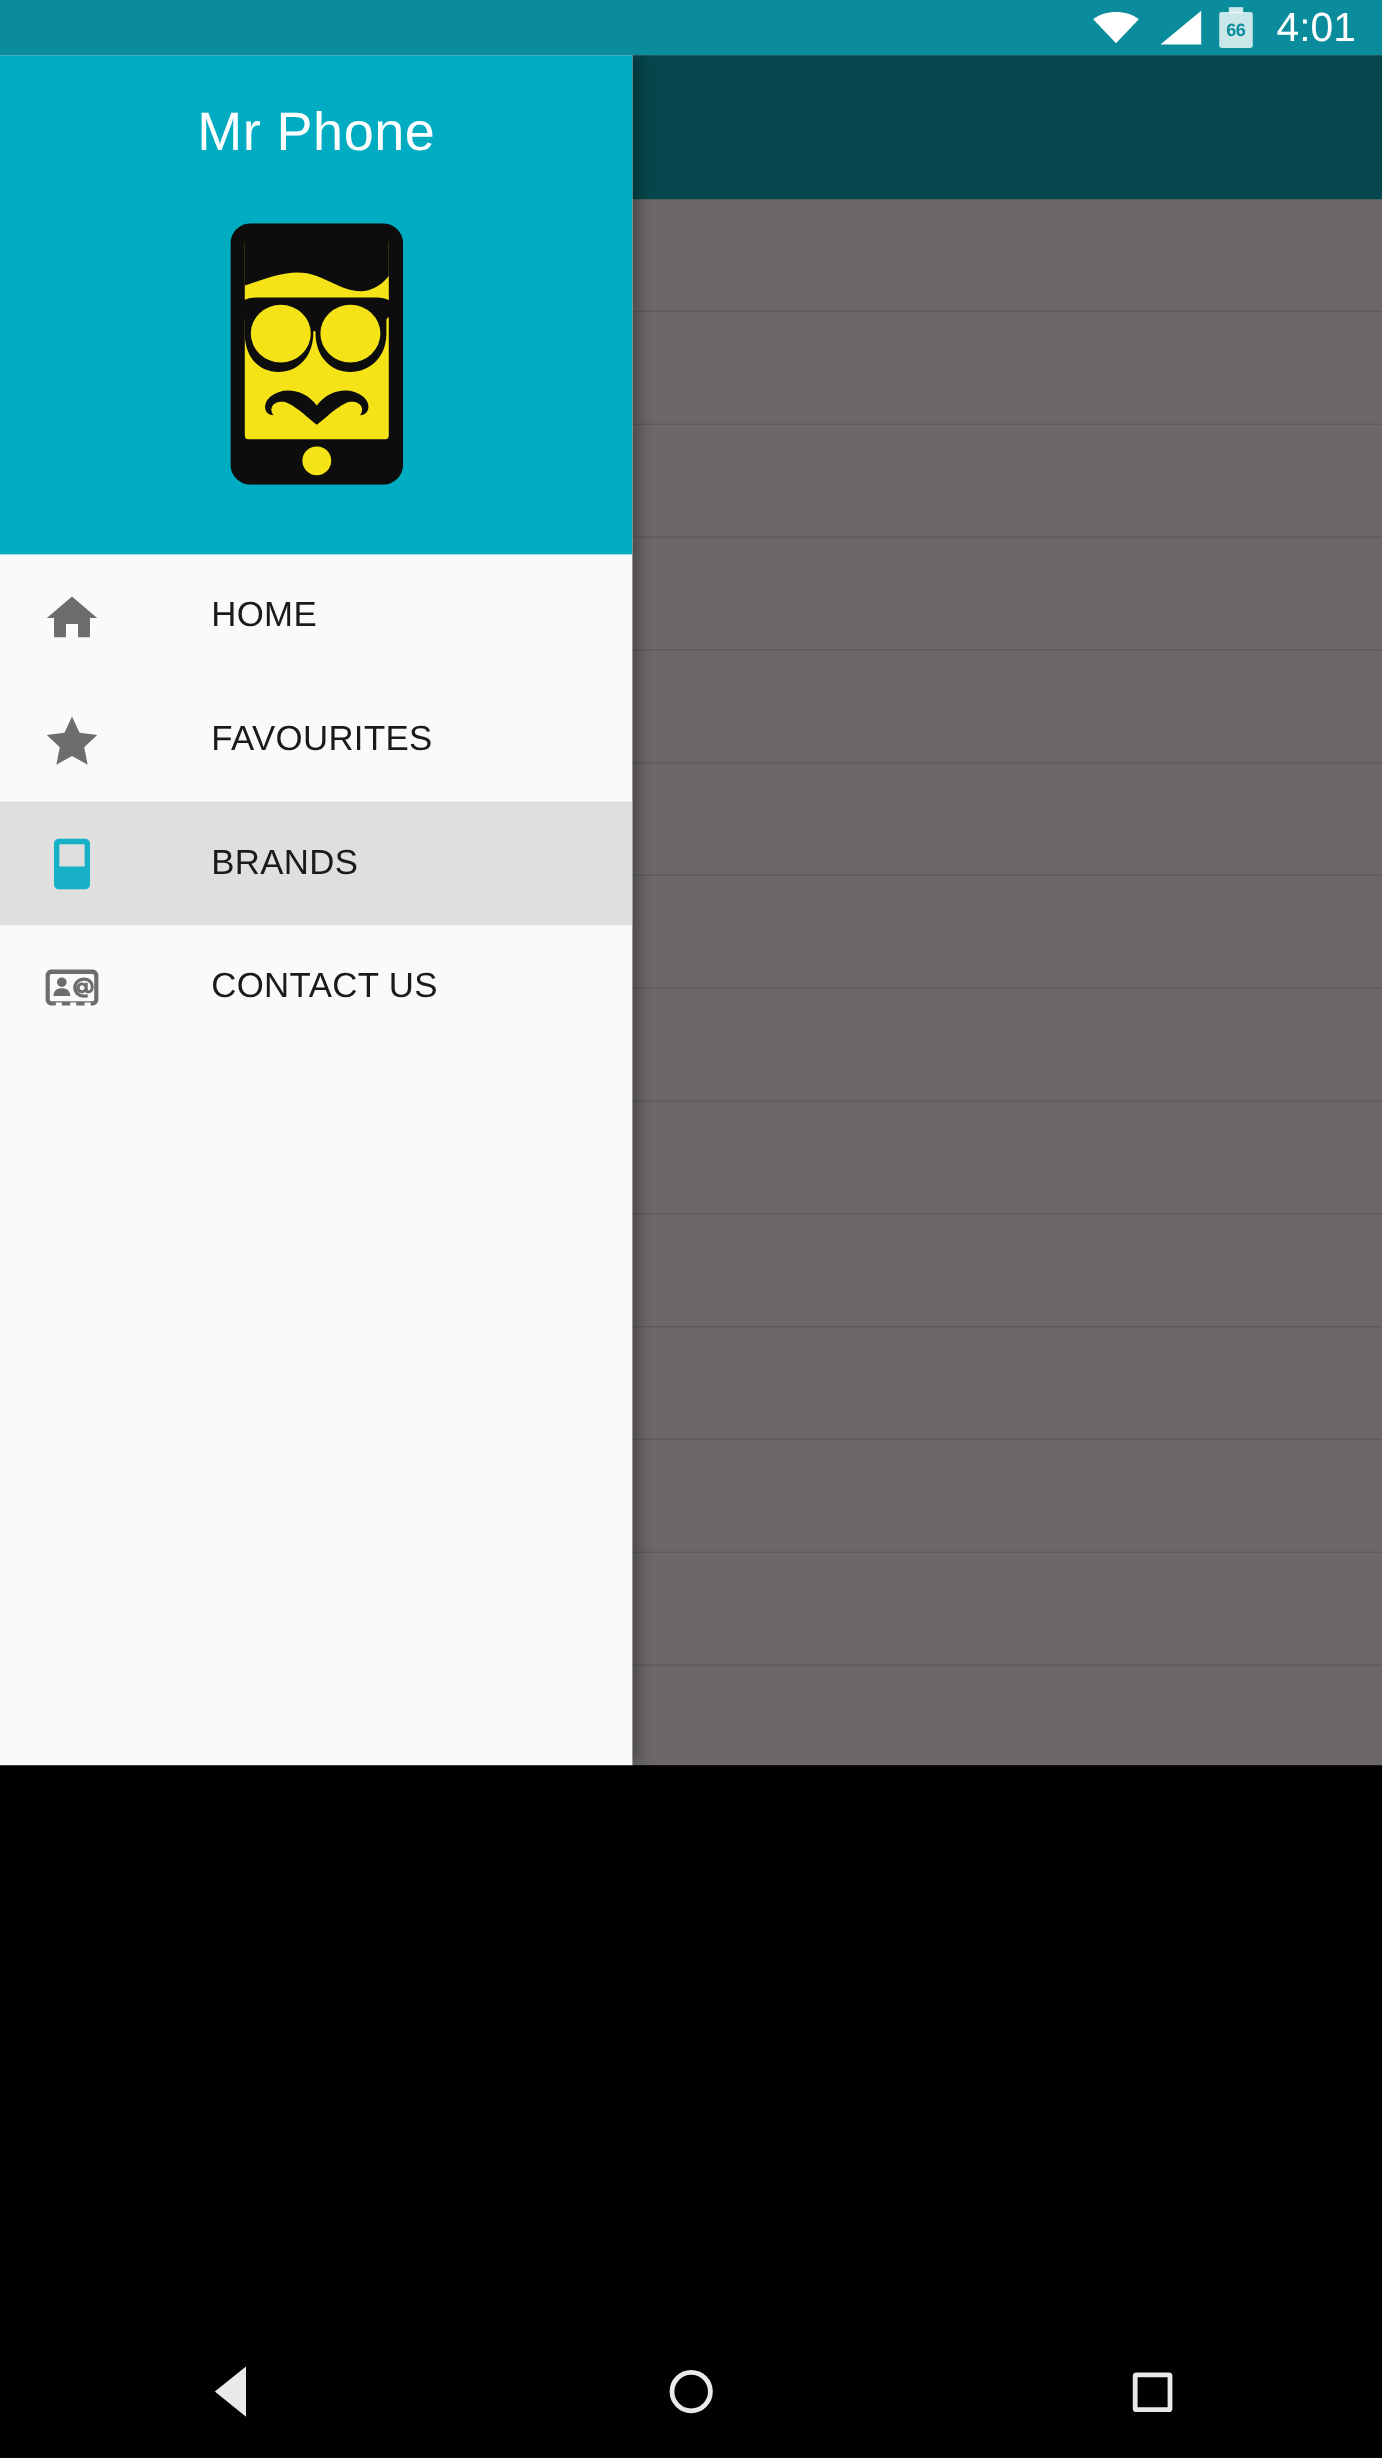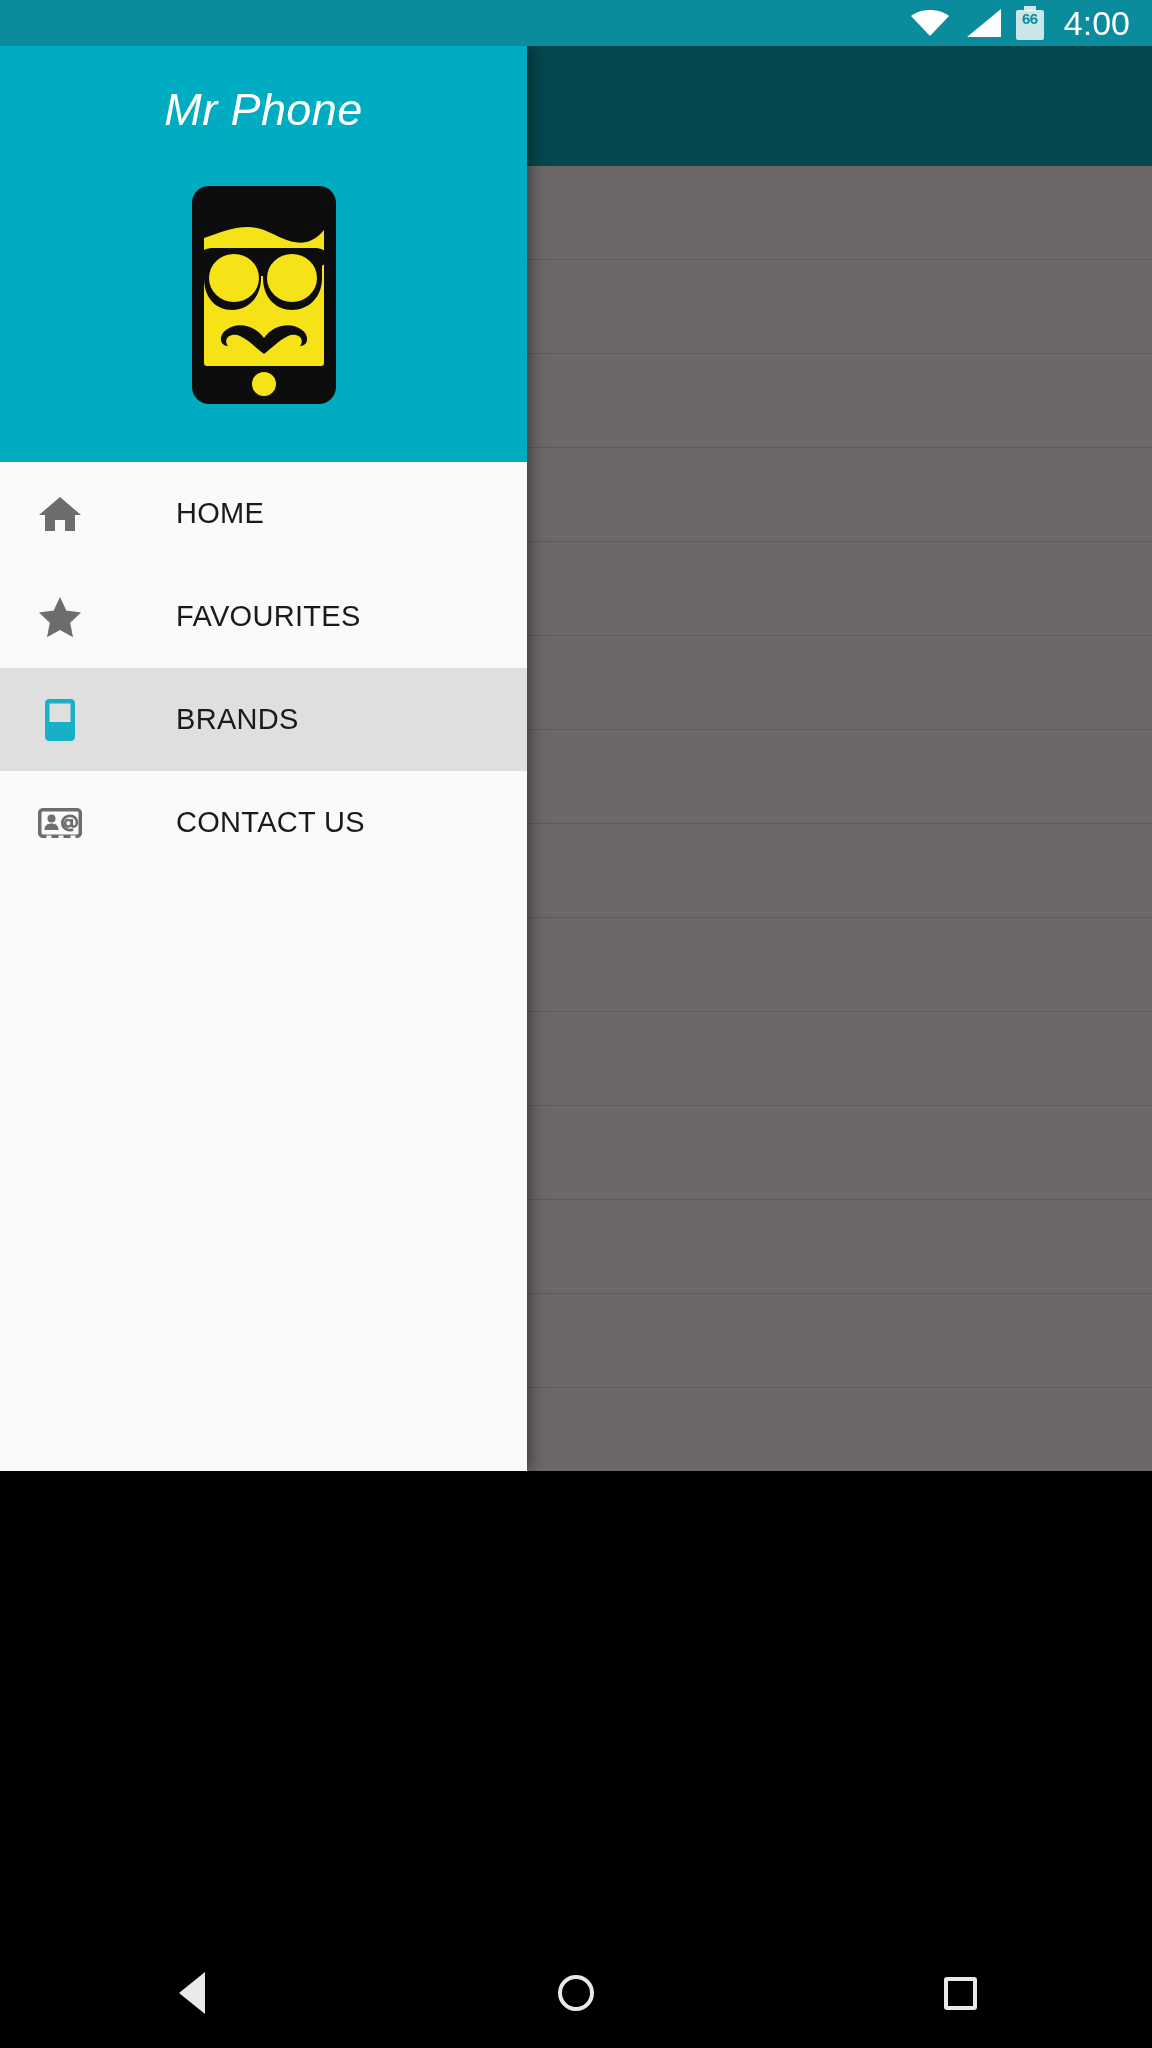--- a/index.html
+++ b/index.html
@@ -30,21 +30,21 @@
   .ic-signal { width: 38px; height: 30px; }
   .ic-battery { width: 28px; height: 34px; position: relative; }
   .ic-battery .cap {
     position: absolute; top: 0; left: 8px; width: 12px; height: 5px;
     background: rgba(255,255,255,.8);
   }
   .ic-battery .body {
     position: absolute; top: 4px; left: 0; width: 28px; height: 30px;
     background: rgba(255,255,255,.78);
     border-radius: 2px;
-    display: flex; justify-content: center;
+    display: flex; align-items: center; justify-content: center;
   }
   .ic-battery .lvl {
     font-size: 15px; font-weight: bold; color: #0a8c9c;
     letter-spacing: -.5px;
   }
   .status-clock {
     color: #fff; font-size: 34px; font-weight: 400;
     margin-left: 6px; line-height: 1;
   }
 
@@ -77,21 +77,20 @@
   .drawer-header {
     position: relative;
     width: 527px; height: 416px;
     background: #00acc1;
   }
   .drawer-title {
     position: absolute; top: 38px; left: 0; width: 527px;
     text-align: center;
     color: #ffffff; font-size: 45px; font-weight: 400;
     letter-spacing: .4px;
-    font-style: italic;
   }
 
   
   .logo {
     position: absolute; top: 140px; left: 50%;
     transform: translateX(-50%);
     width: 144px; height: 218px;
   }
   .logo svg { display: block; width: 144px; height: 218px; }
 
@@ -273,17 +272,17 @@
         <svg viewBox="0 0 38 30" width="38" height="30">
           <path d="M37 1 L37 29 L3 29 Z" fill="#ffffff"></path>
         </svg>
       </span>
       <span class="ic-battery">
         <span class="cap"></span>
         <span class="body">
           <span class="lvl">66</span>
         </span>
       </span>
-      <span class="status-clock">4:00</span>
+      <span class="status-clock">4:01</span>
     </div>
   </div>
 
 </div>
 
 </body></html>

